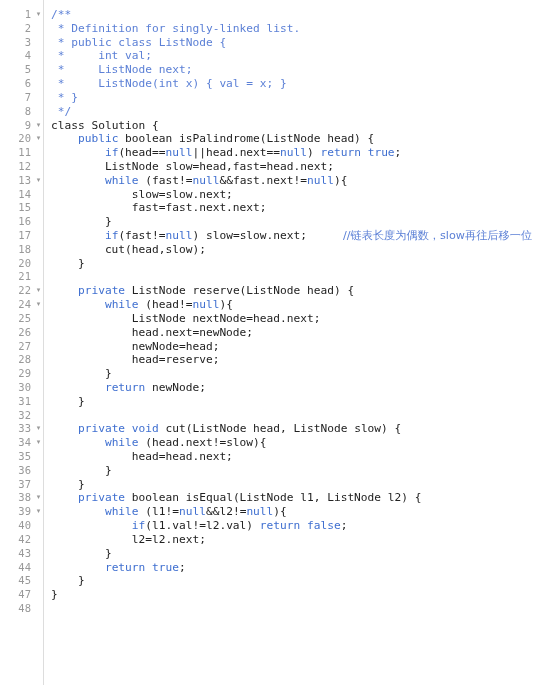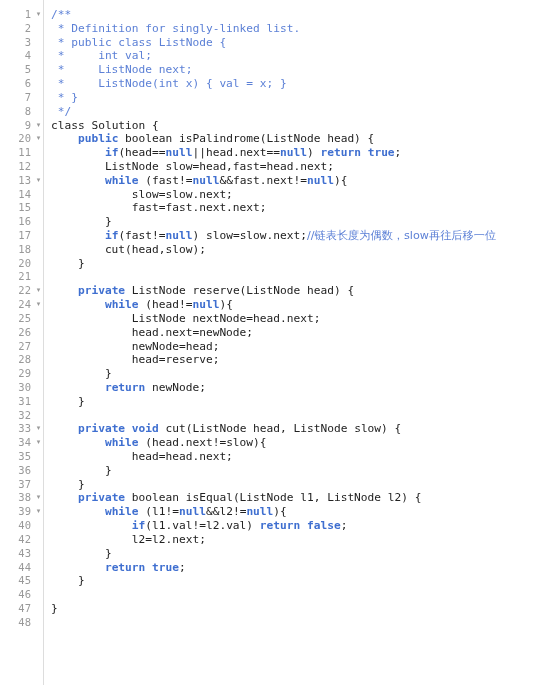--- a/index.html
+++ b/index.html
@@ -75,23 +75,23 @@
   .gutter-rule {
     position: absolute;
     left: 43px;
     top: 0;
     bottom: 0;
     width: 1px;
     background: #dddddd;
   }
   
   .tk-cmt   { color: #5c80d6; }
-  .tk-kw    { color: #3f6fd0; font-weight: bold; }
+  .tk-kw    { color: #3f6fd0; }
   .tk-plain { color: #222222; }
-  .tk-cjk   { color: #5c80d6; font-family: "DejaVu Sans", sans-serif; }
+  .tk-cjk   { color: #5c80d6; font-family: "DejaVu Sans", sans-serif; margin-left: 36px; }
 </style>
 </head>
 <body>
 
 <div id="editor">
   <div class="gutter-rule"></div>
   <div class="rows" id="rows">
       <div class="row"><div class="gutter"><span class="lnum">1</span></div><div class="foldspace"><span class="fold" style="position: static; display: block;">▾</span></div><div class="code"><span class="tk-cmt">/**</span></div></div>
       <div class="row"><div class="gutter"><span class="lnum">2</span></div><div class="foldspace"></div><div class="code"><span class="tk-cmt"> * Definition for singly-linked list.</span></div></div>
       <div class="row"><div class="gutter"><span class="lnum">3</span></div><div class="foldspace"></div><div class="code"><span class="tk-cmt"> * public class ListNode {</span></div></div>
@@ -127,17 +127,16 @@
       <div class="row"><div class="gutter"><span class="lnum">35</span></div><div class="foldspace"></div><div class="code"><span class="tk-plain">            head=head.next;</span></div></div>
       <div class="row"><div class="gutter"><span class="lnum">36</span></div><div class="foldspace"></div><div class="code"><span class="tk-plain">        }</span></div></div>
       <div class="row"><div class="gutter"><span class="lnum">37</span></div><div class="foldspace"></div><div class="code"><span class="tk-plain">    }</span></div></div>
       <div class="row"><div class="gutter"><span class="lnum">38</span></div><div class="foldspace"><span class="fold" style="position: static; display: block;">▾</span></div><div class="code"><span class="tk-plain">    </span><span class="tk-kw">private</span><span class="tk-plain"> boolean isEqual(ListNode l1, ListNode l2) {</span></div></div>
       <div class="row"><div class="gutter"><span class="lnum">39</span></div><div class="foldspace"><span class="fold" style="position: static; display: block;">▾</span></div><div class="code"><span class="tk-plain">        </span><span class="tk-kw">while</span><span class="tk-plain"> (l1!=</span><span class="tk-kw">null</span><span class="tk-plain">&amp;&amp;l2!=</span><span class="tk-kw">null</span><span class="tk-plain">){</span></div></div>
       <div class="row"><div class="gutter"><span class="lnum">40</span></div><div class="foldspace"></div><div class="code"><span class="tk-plain">            </span><span class="tk-kw">if</span><span class="tk-plain">(l1.val!=l2.val) </span><span class="tk-kw">return</span><span class="tk-plain"> </span><span class="tk-kw">false</span><span class="tk-plain">;</span></div></div>
       <div class="row"><div class="gutter"><span class="lnum">42</span></div><div class="foldspace"></div><div class="code"><span class="tk-plain">            l2=l2.next;</span></div></div>
       <div class="row"><div class="gutter"><span class="lnum">43</span></div><div class="foldspace"></div><div class="code"><span class="tk-plain">        }</span></div></div>
       <div class="row"><div class="gutter"><span class="lnum">44</span></div><div class="foldspace"></div><div class="code"><span class="tk-plain">        </span><span class="tk-kw">return</span><span class="tk-plain"> </span><span class="tk-kw">true</span><span class="tk-plain">;</span></div></div>
       <div class="row"><div class="gutter"><span class="lnum">45</span></div><div class="foldspace"></div><div class="code"><span class="tk-plain">    }</span></div></div>
-      <div class="row"><div class="gutter"><span class="lnum">46</span></div><div class="foldspace"></div><div class="code"><span class="tk-plain"></span></div></div>
       <div class="row"><div class="gutter"><span class="lnum">47</span></div><div class="foldspace"></div><div class="code"><span class="tk-plain">}</span></div></div>
       <div class="row"><div class="gutter"><span class="lnum">48</span></div><div class="foldspace"></div><div class="code"><span class="tk-plain"></span></div></div>
     </div>
 </div>
 
 </body></html>

